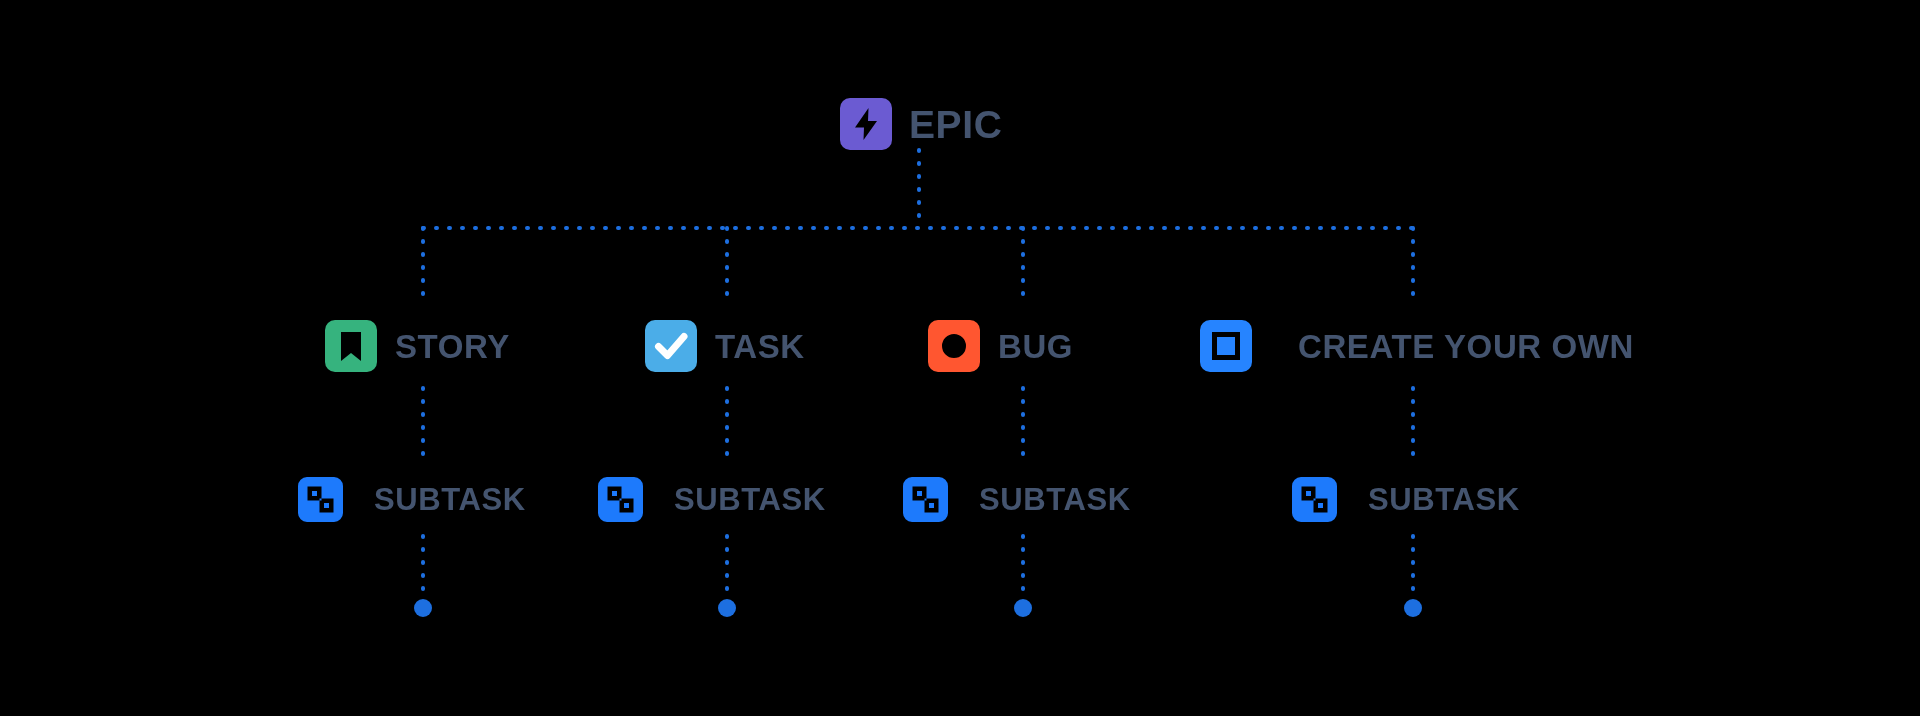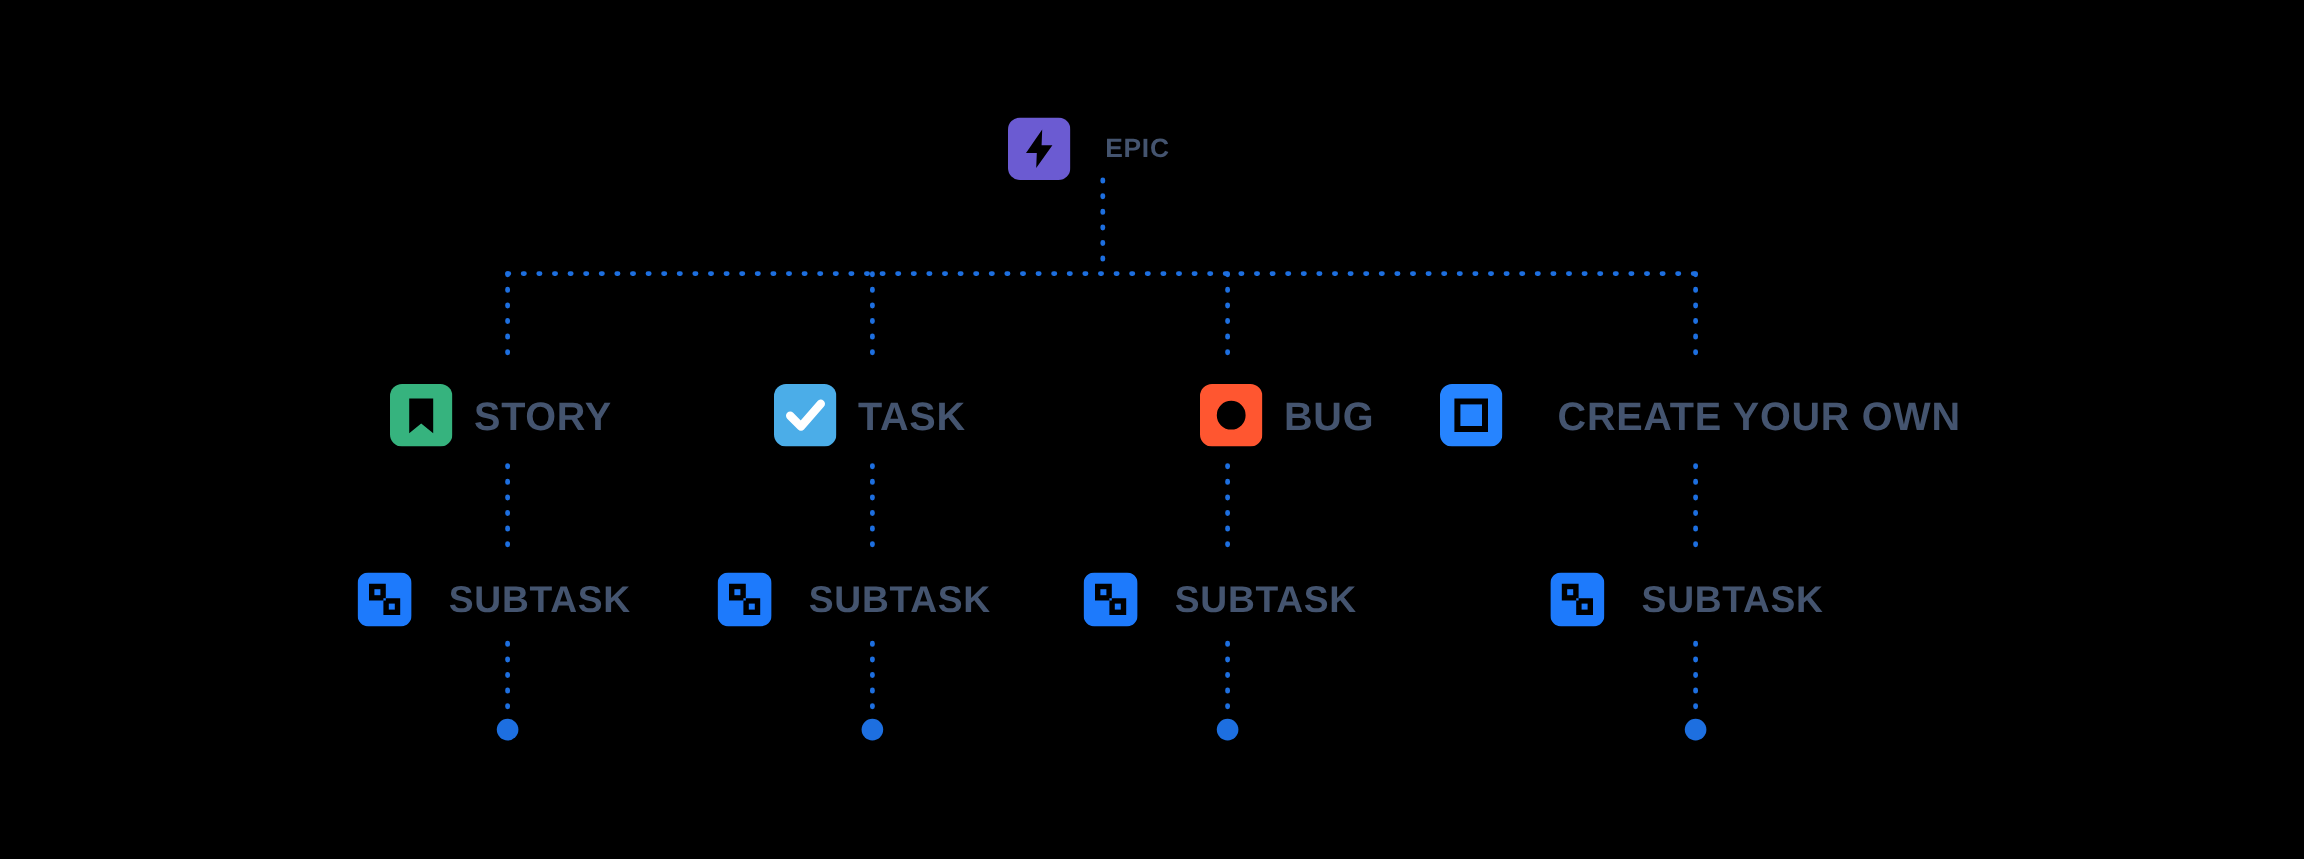--- a/index.html
+++ b/index.html
@@ -43,21 +43,21 @@
   }
   .node-label {
     font-size: 34px;
     font-weight: bold;
     letter-spacing: 0.6px;
     color: #44546F;
     margin-left: 18px;
     line-height: 1;
   }
   .node.epic .node-icon { border-radius: 11px; }
-  .node.epic .node-label { font-size: 22px; margin-left: 29px; text-align: center; }
+  .node.epic .node-label { font-size: 39px; margin-left: 17px; text-align: center; }
 
   .row2 .node-label { font-size: 33px; margin-left: 18px; }
   .row3 .node-icon { width: 45px; height: 45px; flex: 0 0 45px; border-radius: 9px; }
   .row3 .node-label { font-size: 31px; margin-left: 31px; }
 
   .glyph {
     position: absolute;
     left: 0; top: 0; right: 0; bottom: 0;
     display: block;
   }
@@ -120,21 +120,21 @@
   <div class="node row2" style="left:645px; top:320px;">
     <span class="node-icon">
       <svg class="glyph" viewBox="0 0 52 52" xmlns="http://www.w3.org/2000/svg">
         <rect x="0" y="0" width="52" height="52" rx="10" fill="#4BADE8"></rect>
         <path d="M13.5 26.5 L22.5 35.5 L39 16.5" stroke="#FFFFFF" stroke-width="7" fill="none" stroke-linecap="round" stroke-linejoin="round"></path>
       </svg>
     </span>
     <span class="node-label">TASK</span>
   </div>
 
-  <div class="node row2" style="left:1000px; top:320px;">
+  <div class="node row2" style="left:928px; top:320px;">
     <span class="node-icon">
       <svg class="glyph" viewBox="0 0 52 52" xmlns="http://www.w3.org/2000/svg">
         <path fill-rule="evenodd" fill="#FF5630" d="M10 0 H42 A10 10 0 0 1 52 10 V42 A10 10 0 0 1 42 52 H10 A10 10 0 0 1 0 42 V10 A10 10 0 0 1 10 0 Z
                  M26 14 A12 12 0 1 0 26 38 A12 12 0 1 0 26 14 Z"></path>
       </svg>
     </span>
     <span class="node-label">BUG</span>
   </div>
 
   <div class="node row2" style="left:1200px; top:320px;gap:28px;">

